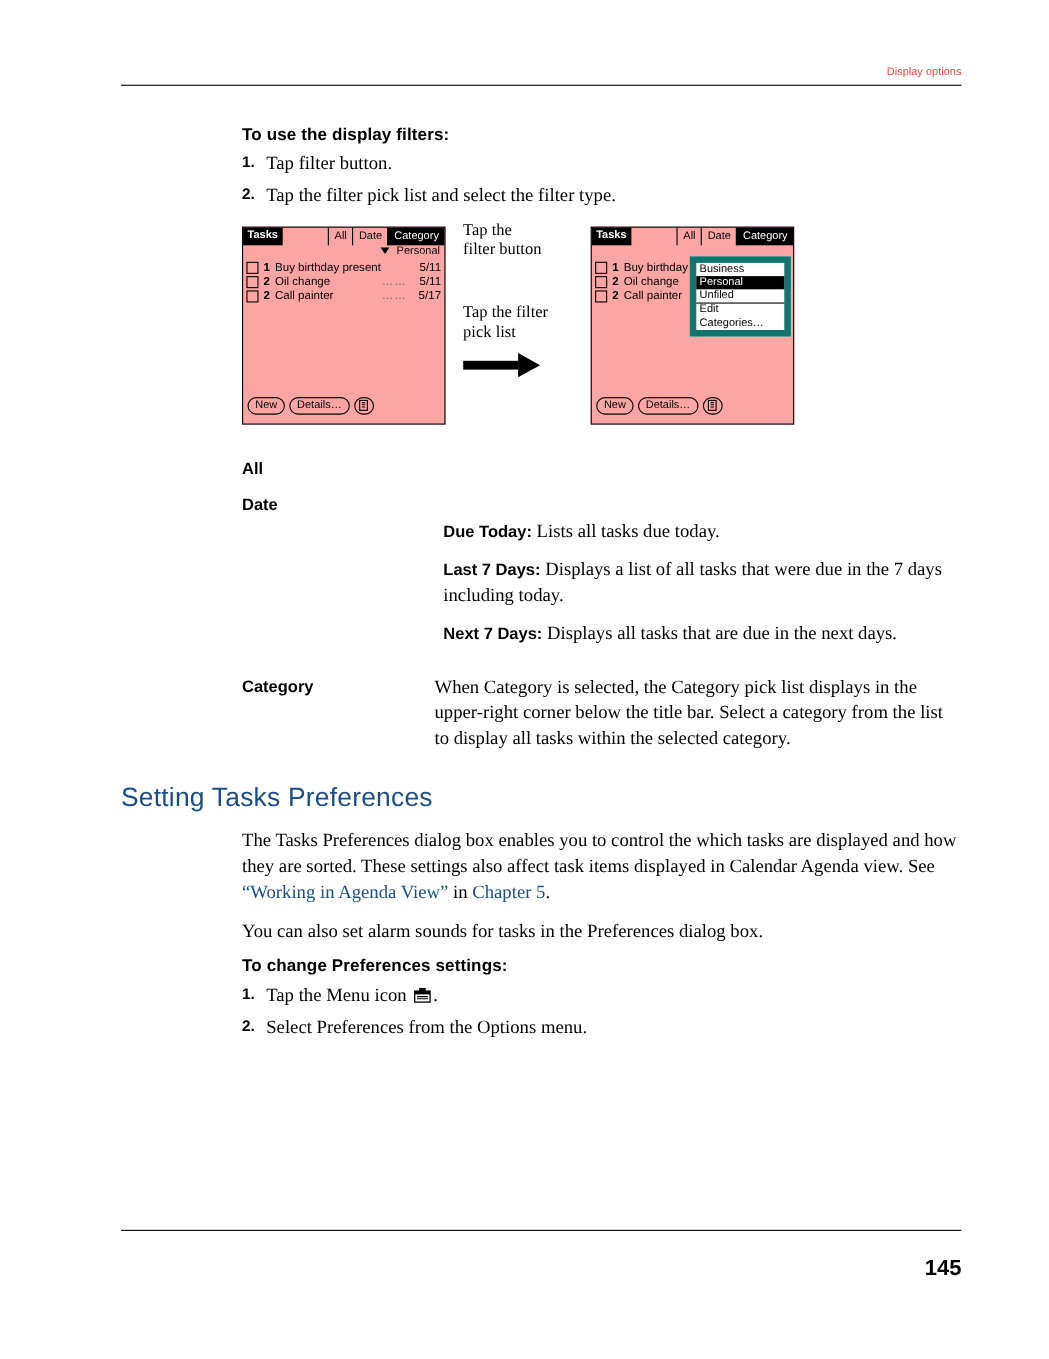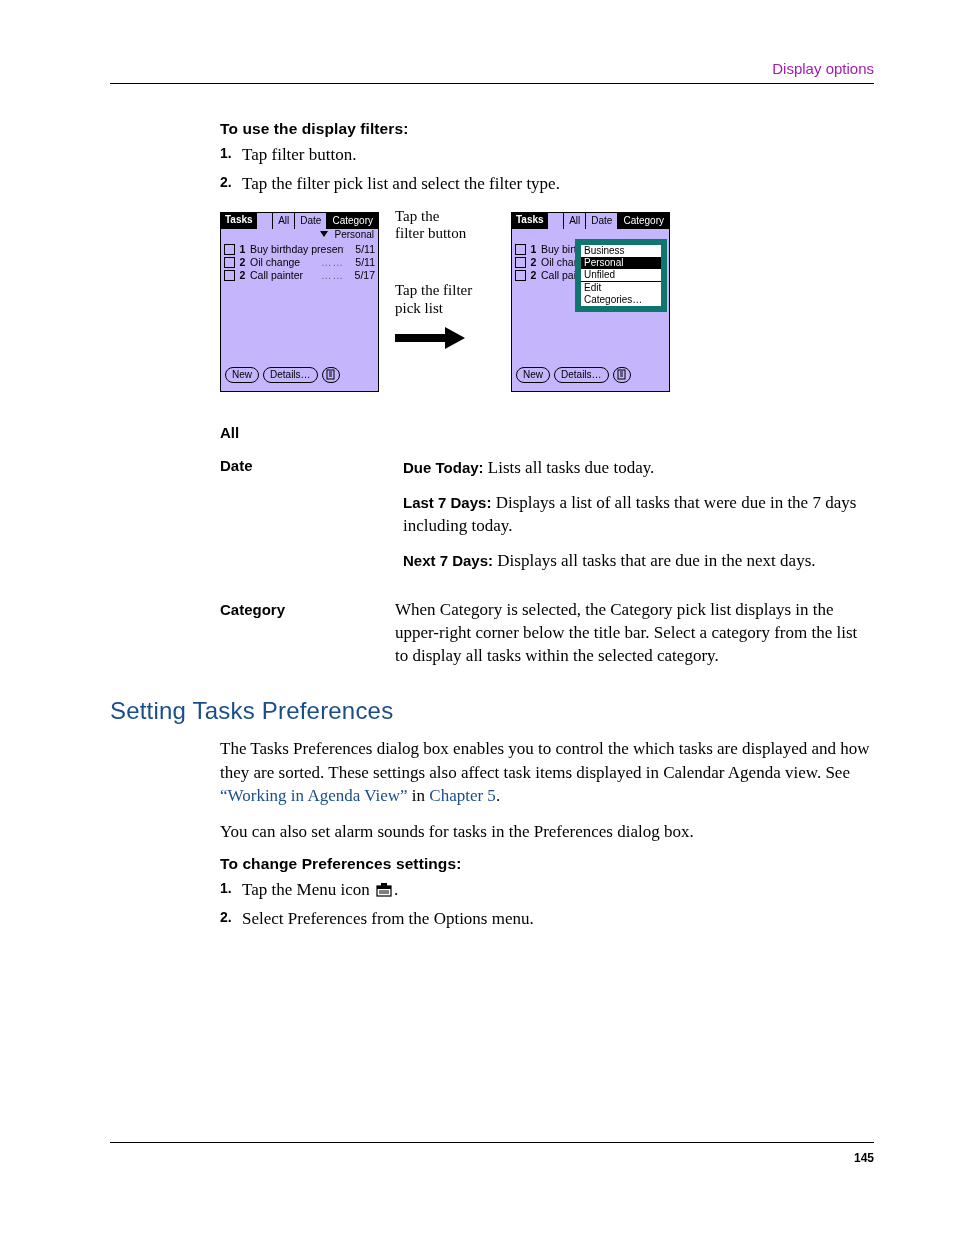--- a/index.html
+++ b/index.html
@@ -9,22 +9,22 @@
     height: 1235px;
     font-family: "Palatino Linotype", "Book Antiqua", Palatino, Georgia, serif;
     font-size: 17px;
     color: #000;
     position: relative;
     box-sizing: border-box;
     padding: 60px 80px 40px 110px;
   }
   .running-head {
     text-align: right;
-    font-size: 15px;
-    color: #a21caf;
+    font-size: 10px;
+    color: #ef4444;
     font-family: "Helvetica Neue", Arial, sans-serif;
     border-bottom: 1px solid #000;
     padding-bottom: 6px;
     margin-bottom: 36px;
   }
   .content {
     margin-left: 110px; 
   }
   .instr-head {
     font-family: "Helvetica Neue", Arial, sans-serif;
@@ -58,25 +58,25 @@
   }
 
   
   .figure-row {
     display: flex;
     align-items: flex-start;
     gap: 16px;
     margin: 16px 0 30px 0;
   }
   .palm {
-    width: 159px;
+    width: 185px;
     height: 180px;
     border: 1.5px solid #000;
     position: relative;
-    background: #c4b5fd;
+    background: #fca5a5;
     font-family: "Helvetica Neue", Arial, sans-serif;
     font-size: 10.5px;
     box-sizing: border-box;
     padding-top: 16px;
   }
   .palm-title {
     position: absolute;
     top: 0; left: 0; right: 0;
     height: 16px;
     display: flex;
@@ -160,21 +160,21 @@
   .defs { margin: 10px 0 30px 0; }
   .drow { display:flex; margin-bottom: 14px; }
   .dterm {
     width: 175px; flex: 0 0 175px;
     font-family: "Helvetica Neue", Arial, sans-serif;
     font-weight: 700;
     font-size: 15px;
     padding-top: 2px;
   }
   .ddesc { flex: 1; line-height: 1.35; }
-  .sub-items { margin-top: 2px; }
+  .sub-items { margin-top: 23px; }
   .sub-items p { margin: 0 0 12px 0; padding-left: 8px;}
   .sub-items b, .ddesc b {
     font-family: "Helvetica Neue", Arial, sans-serif;
     font-weight: 700;
     font-size: 15px;
   }
 
   h2.section {
     font-family: "Helvetica Neue", Arial, sans-serif;
     font-weight: 400;
@@ -189,25 +189,25 @@
 
   .menu-icon {
     display:inline-block; vertical-align:-2px; margin: 0 2px;
   }
   .page-num {
     position: absolute;
     right: 80px;
     bottom: 70px;
     font-family: "Helvetica Neue", Arial, sans-serif;
     font-weight: 700;
-    font-size: 12px;
+    font-size: 20px;
     border-top: 1px solid #000;
     width: 764px;
     text-align: right;
-    padding-top: 8px;
+    padding-top: 23px;
   }
   svg { display:block; }
 </style>
 </head>
 <body>
 
 <div class="running-head">Display options</div>
 
 <div class="content">
 

